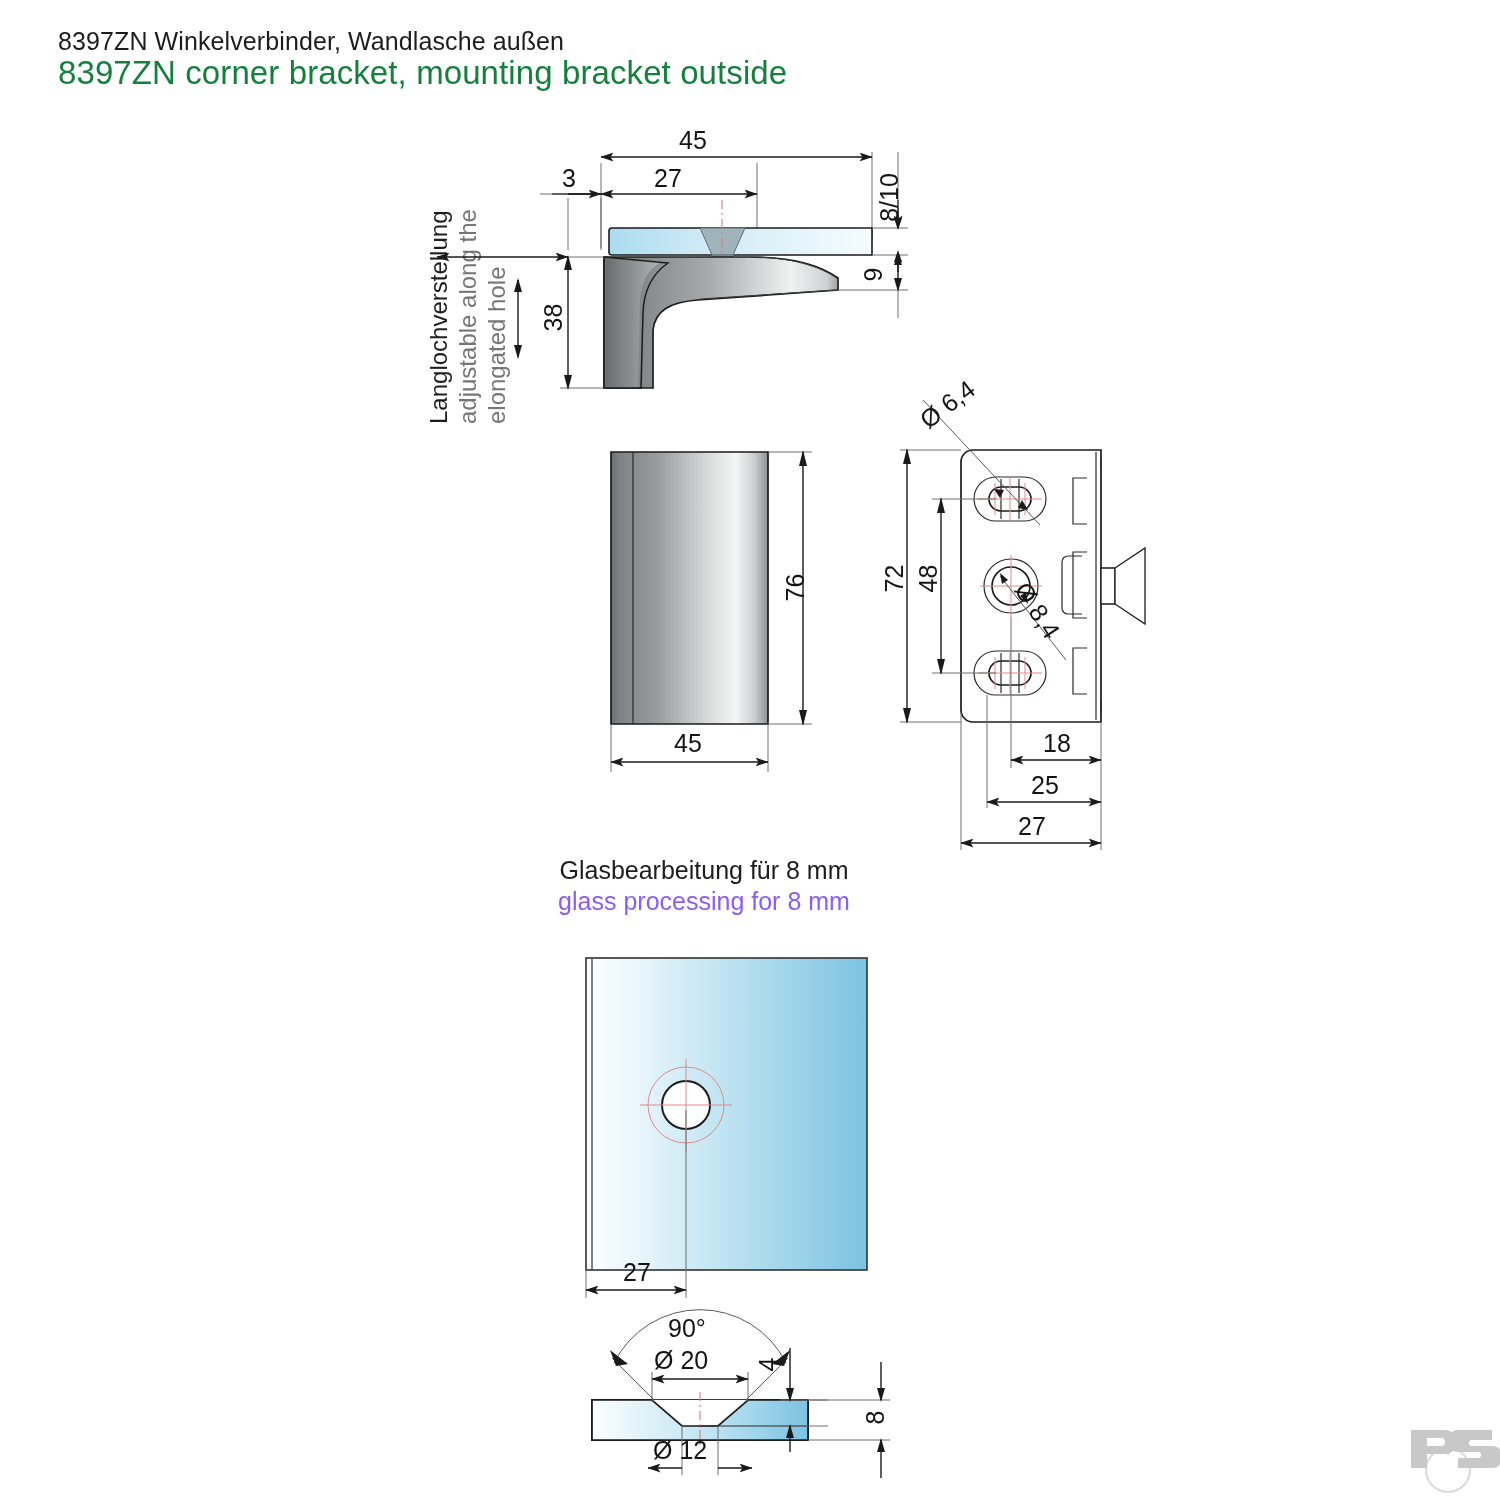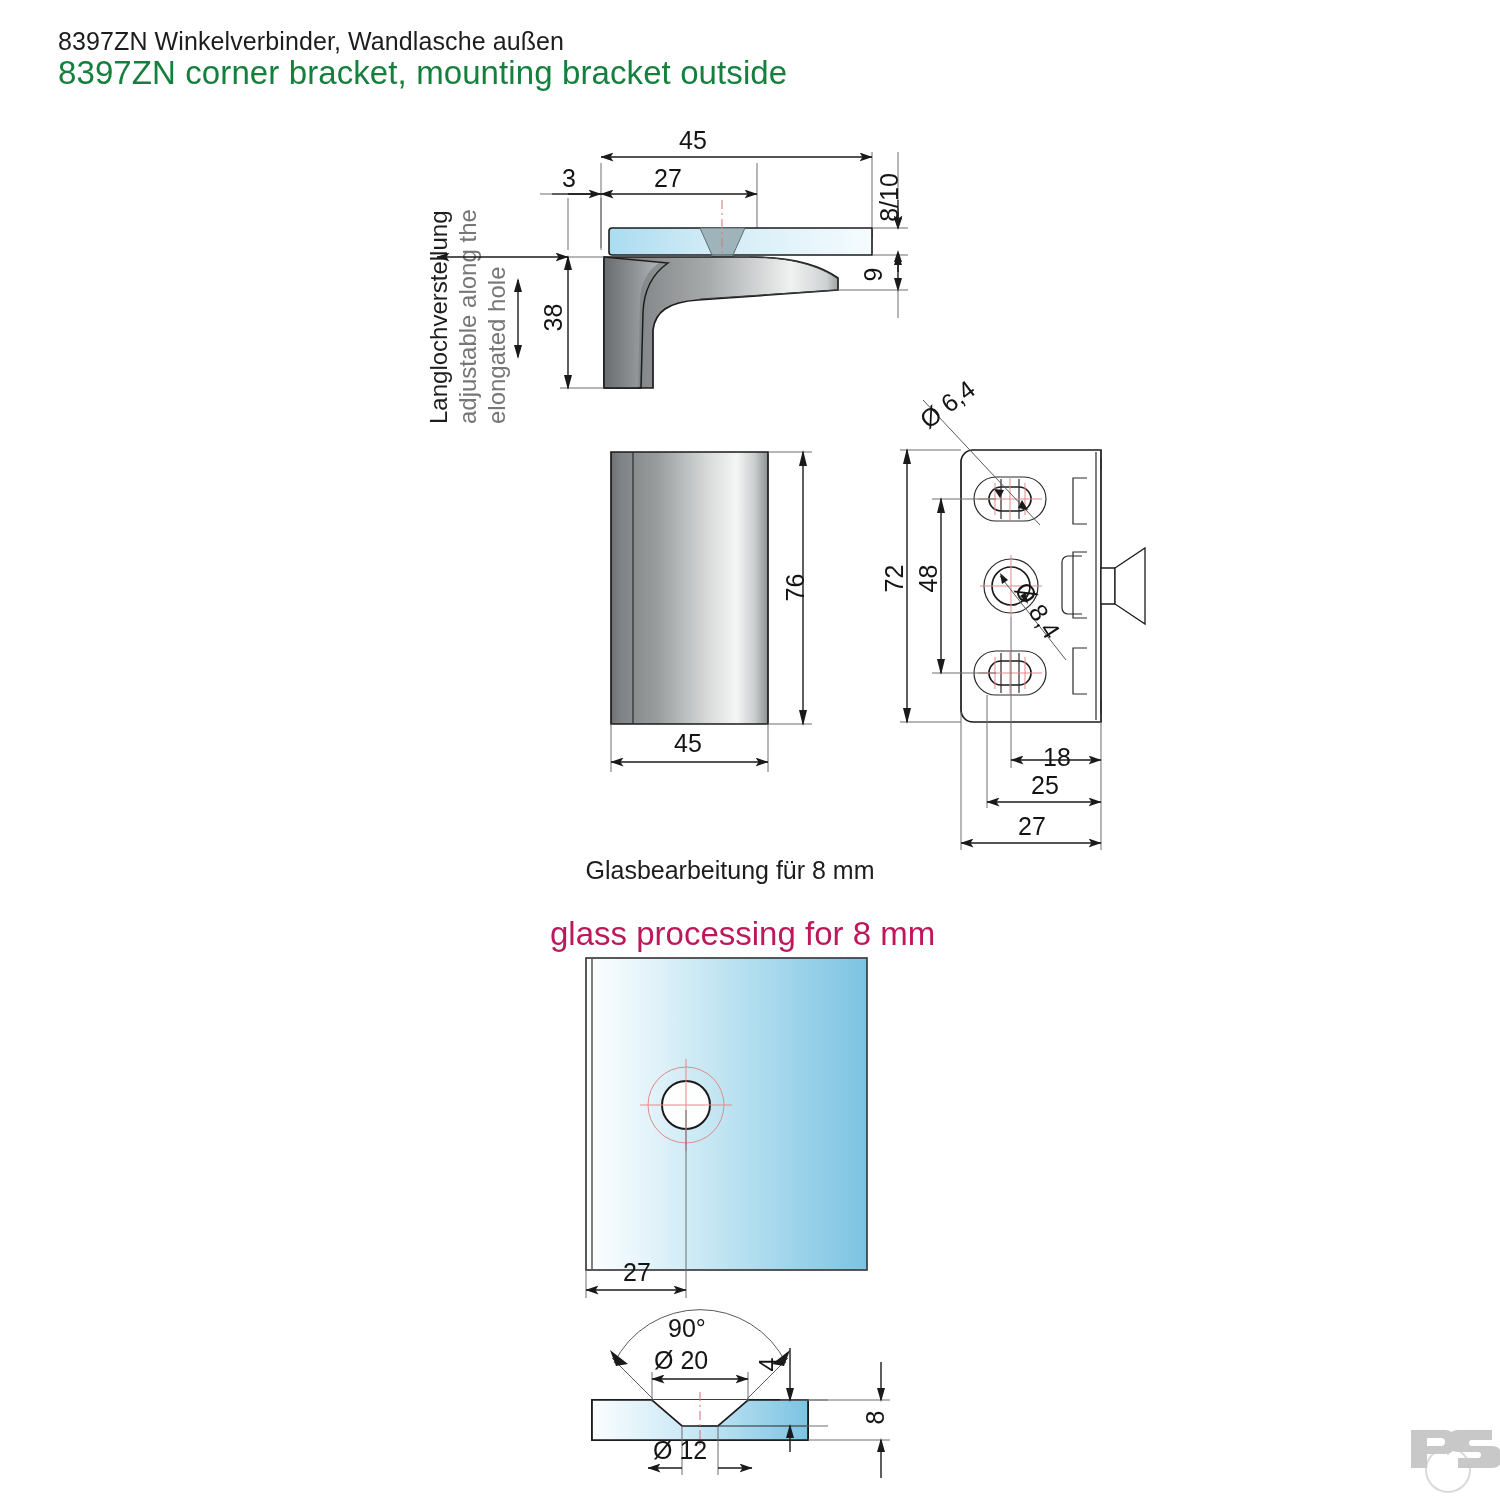--- a/index.html
+++ b/index.html
@@ -11,21 +11,21 @@
   }
   .sheet{position:absolute;inset:0;}
 
   
   .title-block{position:absolute;left:30px;top:26px;margin-left:28px;}
   .title-de{font-size:25px;line-height:31px;color:#1d1d1d;letter-spacing:.1px;white-space:nowrap;}
   .title-en{font-size:33px;line-height:31px;color:#15803d;letter-spacing:.1px;white-space:nowrap;}
 
   .section-cap{position:absolute;text-align:center;}
   .cap-de{font-size:25px;line-height:31px;color:#1d1d1d;white-space:nowrap;}
-  .cap-en{font-size:33px;line-height:31px;color:#be185d;white-space:nowrap;margin-top:32px;}
+  .cap-en{font-size:25px;line-height:31px;color:#8b5cf6;white-space:nowrap;}
 
   
   .note{
     position:absolute;
     transform-origin:0 0;
     transform:rotate(-90deg);
     white-space:nowrap;
   }
   .note .l1{font-size:24px;line-height:29px;color:#1d1d1d;}
   .note .l2{font-size:24px;line-height:29px;color:#767676;}
@@ -344,30 +344,30 @@
   <div class="dim v" style="left:853px;top:262px;width:40px;text-align:center;">9</div>
   <div class="dim v" style="left:528px;top:305px;width:50px;text-align:center;">38</div>
 
   <div class="dim v" style="left:770px;top:575px;width:50px;text-align:center;">76</div>
   <div class="dim" style="left:674px;top:731px;">45</div>
 
   <div class="dim" style="left:917px;top:392px;transform-origin:center center;transform:rotate(-37deg);">Ø 6,4</div>
   <div class="dim" style="left:1031px;top:578px;transform-origin:left top;transform:rotate(57deg);">Ø 8,4</div>
   <div class="dim v" style="left:869px;top:566px;width:50px;text-align:center;">72</div>
   <div class="dim v" style="left:903px;top:566px;width:50px;text-align:center;">48</div>
-  <div class="dim" style="left:1043px;top:731px;margin-top:14px;">18</div>
+  <div class="dim" style="left:1043px;top:731px;">18</div>
   <div class="dim" style="left:1031px;top:773px;text-align:center;">25</div>
   <div class="dim" style="left:1018px;top:814px;">27</div>
 
   <div class="dim" style="left:623px;top:1260px;">27</div>
 
   <div class="dim" style="left:668px;top:1316px;">90°</div>
   <div class="dim" style="left:654px;top:1348px;">Ø 20</div>
   <div class="dim" style="left:653px;top:1438px;">Ø 12</div>
   <div class="dim v" style="left:748px;top:1352px;width:40px;text-align:center;">4</div>
   <div class="dim v" style="left:855px;top:1405px;width:40px;text-align:center;">8</div>
 
-  <div class="section-cap" style="left:550px;top:855px;width:360px;">
+  <div class="section-cap" style="left:524px;top:855px;width:360px;">
     <div class="cap-de">Glasbearbeitung für 8 mm</div>
     <div class="cap-en">glass processing for 8 mm</div>
   </div>
 
 </div>
 
 </body></html>

